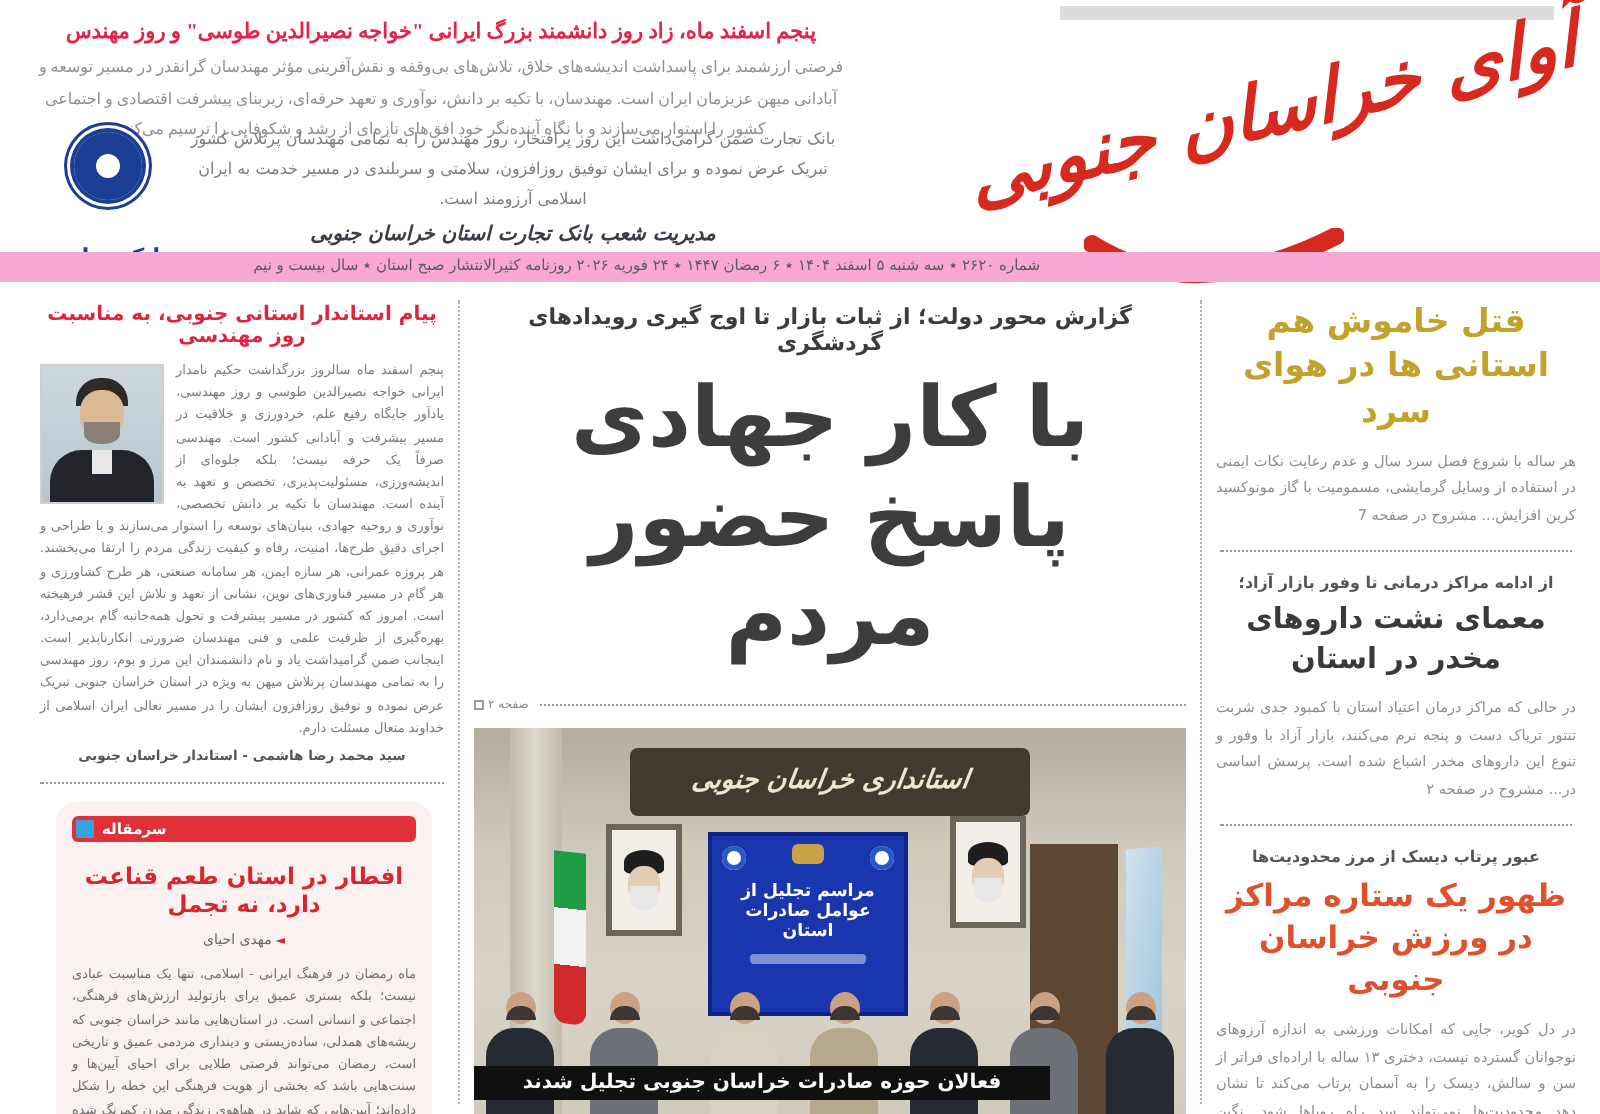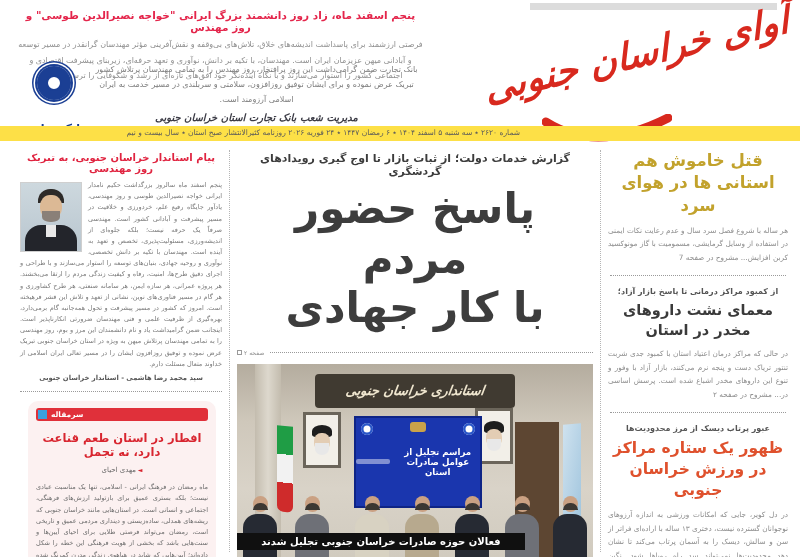--- a/index.html
+++ b/index.html
@@ -19,37 +19,37 @@
   .logo-wrap { position:absolute; top:6px; left:482px; width:310px; height:118px; overflow:visible; }
   .logo-text {
     position:absolute; top:30px; left:0; width:310px;
     color:#d8291e; font-weight:bold; font-style:italic;
     font-size:37px; line-height:1; text-align:center;
     transform:rotate(-13deg) skewX(-6deg); transform-origin:center;
     letter-spacing:-2px; white-space:nowrap;
   }
   .logo-swoosh { position:absolute; top:108px; left:60px; }
 
-  .top-message { position:absolute; top:9px; left:18px; width:405px; text-align:center; }
+  .top-message { position:absolute; top:9px; left:18px; width:405px; text-align:center;font-family:Liberation Serif, serif; }
   .top-message .tm-head { color:#e4254b; font-weight:bold; font-size:10.5px; margin-bottom:4px; }
   .top-message .tm-body { color:#8f8f8f; font-size:8px; line-height:1.95; }
 
   .bank-row { position:absolute; top:62px; left:18px; width:405px; display:flex; direction:ltr; align-items:flex-start; }
   .bank-logo-col { width:72px; text-align:center; padding-top:4px; }
   .bank-emblem { width:34px; height:34px; margin:0 auto; border-radius:50%;
     background:radial-gradient(circle at 50% 50%, #ffffff 0 28%, #1b3f94 30% 100%);
     box-shadow:0 0 0 2px #1b3f94, 0 0 0 3.5px #ffffff, 0 0 0 5px #1b3f94;
     position:relative; }
   .bank-emblem::after { content:""; position:absolute; inset:9px; border-radius:50%; border:2px solid #1b3f94; }
   .bank-wordmark { color:#1b3f94; font-weight:bold; font-size:11px; margin-top:22px; }
   .bank-text-col { flex:1; direction:rtl; text-align:center; }
   .bank-line { color:#7c7c7c; font-size:8px; line-height:1.9; }
   .bank-sign { color:#3c3c46; font-weight:bold; font-size:10px; margin-top:4px;font-style:italic; }
 
-  .date-bar { position:absolute; top:126px; left:0; width:800px; height:15px; background:#fde047; }
+  .date-bar { position:absolute; top:126px; left:0; width:800px; height:15px; background:#f9a8d4; }
   .date-bar .date-text {
     position:absolute; top:2px; right:280px; font-size:7.5px; color:#5a5a5a; white-space:nowrap;
   }
 
   
   .vdiv { position:absolute; top:150px; height:402px; border-left:1px dotted #b5b5b5; width:0; }
   .vdiv.right { left:600px; }
   .vdiv.left  { left:229px; }
 
   .hdots { border-top:1.5px dotted #9a9a9a; }
@@ -80,22 +80,22 @@
   .ph-door { position:absolute; top:58px; right:34px; width:44px; height:150px; background:#5d4632; }
   .ph-sign { position:absolute; top:10px; left:78px; width:200px; height:34px; background:#403a31; border-radius:4px;
     display:flex; align-items:center; justify-content:center; }
   .ph-sign span { color:#efe6cf; font-style:italic; font-weight:bold; font-size:13px; transform:skewX(-8deg); }
   .ph-portrait { position:absolute; width:38px; height:56px; background:#f2efe8; border:3px solid #6b655a; }
   .ph-portrait.khomeini { top:48px; left:66px; }
   .ph-portrait.khamenei { top:44px; right:80px; }
   .ph-face { position:absolute; top:18px; left:50%; transform:translateX(-50%); width:16px; height:18px; background:#e3cdb4; border-radius:45%; }
   .ph-turban { position:absolute; top:10px; left:50%; transform:translateX(-50%); width:20px; height:12px; background:#1d1d1d; border-radius:50% 50% 20% 20%; }
   .ph-beard { position:absolute; top:28px; left:50%; transform:translateX(-50%); width:14px; height:12px; background:#e8e8e8; border-radius:0 0 50% 50%; }
-  .ph-screen { position:absolute; top:52px; left:117px; width:128px; height:92px; background:#1a36ae; border:2px solid #0e2486;
-    display:flex; flex-direction:row; align-items:center; justify-content:center; gap:6px; }
+  .ph-screen { position:absolute; top:52px; left:117px; width:100px; height:92px; background:#1a36ae; border:2px solid #0e2486;
+    display:flex; flex-direction:column; align-items:center; justify-content:center; gap:6px; }
   .ph-screen .scr-title { color:#fff; font-weight:bold; font-size:8.6px; text-align:center; padding:0 6px; }
   .ph-screen .scr-sub { width:60%; height:5px; background:rgba(255,255,255,.45); border-radius:2px; }
   .scr-logo { position:absolute; top:5px; width:12px; height:12px; border-radius:50%; background:#fff; box-shadow:inset 0 0 0 2.5px #2a57c8; }
   .scr-logo.l { left:5px; } .scr-logo.r { right:5px; }
   .scr-em { position:absolute; top:4px; left:50%; transform:translateX(-50%); width:16px; height:10px; background:#c9a24a; border-radius:3px; }
   .ph-flag-ir { position:absolute; top:62px; left:40px; width:16px; height:86px; transform:skewY(6deg);
     background:linear-gradient(#1f9d45 0 33%, #f2f2f2 33% 66%, #cf2b2b 66% 100%); border-radius:0 0 6px 6px; }
   .ph-flag-bl { position:absolute; top:60px; right:12px; width:18px; height:110px; transform:skewY(-5deg);
     background:linear-gradient(100deg,#cfe2ef,#9fc4dd); border-radius:0 0 8px 8px; }
   .person { position:absolute; bottom:0; }
@@ -164,37 +164,37 @@
   <div class="vdiv right"></div>
   <div class="vdiv left"></div>
 
   <div class="col-right">
     <div>
       <div class="news-head yellow">قتل خاموش هم استانی ها در هوای سرد</div>
       <div class="news-body">هر ساله با شروع فصل سرد سال و عدم رعایت نکات ایمنی در استفاده از وسایل گرمایشی، مسمومیت با گاز مونوکسید کربن افزایش... مشروح در صفحه 7</div>
     </div>
     <div class="hdots news-sep"></div>
     <div>
-      <div class="news-kicker">از کمبود مراکز درمانی تا پاسخ بازار آزاد؛</div>
+      <div class="news-kicker">از ادامه مراکز درمانی تا وفور بازار آزاد؛</div>
       <div class="news-head black">معمای نشت داروهای مخدر در استان</div>
       <div class="news-body">در حالی که مراکز درمان اعتیاد استان با کمبود جدی شربت تنتور تریاک دست و پنجه نرم می‌کنند، بازار آزاد با وفور و تنوع این داروهای مخدر اشباع شده است. پرسش اساسی در... مشروح در صفحه ۲</div>
     </div>
     <div class="hdots news-sep"></div>
     <div>
       <div class="news-kicker">عبور پرتاب دیسک از مرز محدودیت‌ها</div>
       <div class="news-head orange">ظهور یک ستاره مراکز در ورزش خراسان جنوبی</div>
       <div class="news-body">در دل کویر، جایی که امکانات ورزشی به اندازه آرزوهای نوجوانان گسترده نیست، دختری ۱۳ ساله با اراده‌ای فراتر از سن و سالش، دیسک را به آسمان پرتاب می‌کند تا نشان دهد محدودیت‌ها نمی‌تواند سد راه رویاها شود. نگین کریمی... مشروح در صفحه ۳</div>
     </div>
   </div>
 
   <div class="col-center">
-    <div class="lead-kicker">گزارش خدمات دولت؛ از ثبات بازار تا اوج گیری رویدادهای گردشگری</div>
+    <div class="lead-kicker">گزارش محور دولت؛ از ثبات بازار تا اوج گیری رویدادهای گردشگری</div>
     <div class="lead-headline">
+      <div>با کار جهادی</div>
       <div>پاسخ حضور مردم</div>
-      <div>با کار جهادی</div>
     </div>
     <div class="pageref-row">
       <span class="pr-label">
           <span class="pr-sq"></span>
           <span>صفحه ۲</span>
         </span>
       <span class="pr-dots"></span>
     </div>
 
     <div class="photo">
@@ -258,21 +258,21 @@
           <div class="p-head"></div>
           <div class="p-body"></div>
         </div>
 
       <div class="ph-caption">فعالان حوزه صادرات خراسان جنوبی تجلیل شدند</div>
 
     </div>
   </div>
 
   <div class="col-left">
-    <div class="gov-head">پیام استاندار خراسان جنوبی، به تبریک روز مهندسی</div>
+    <div class="gov-head">پیام استاندار استانی جنوبی، به مناسبت روز مهندسی</div>
     <div class="gov-article">
       <span class="gov-photo">
         <span class="gp-hair"></span>
           <span class="gp-face"></span>
           <span class="gp-beard"></span>
           <span class="gp-suit"></span>
           <span class="gp-shirt"></span>
       </span>
       <span>پنجم اسفند ماه سالروز بزرگداشت حکیم نامدار ایرانی خواجه نصیرالدین طوسی و روز مهندسی، یادآور جایگاه رفیع علم، خردورزی و خلاقیت در مسیر پیشرفت و آبادانی کشور است. مهندسی صرفاً یک حرفه نیست؛ بلکه جلوه‌ای از اندیشه‌ورزی، مسئولیت‌پذیری، تخصص و تعهد به آینده است. مهندسان با تکیه بر دانش تخصصی، نوآوری و روحیه جهادی، بنیان‌های توسعه را استوار می‌سازند و با طراحی و اجرای دقیق طرح‌ها، امنیت، رفاه و کیفیت زندگی مردم را ارتقا می‌بخشند. هر پروژه عمرانی، هر سازه ایمن، هر سامانه صنعتی، هر طرح کشاورزی و هر گام در مسیر فناوری‌های نوین، نشانی از تعهد و تلاش این قشر فرهیخته است. امروز که کشور در مسیر پیشرفت و تحول همه‌جانبه گام برمی‌دارد، بهره‌گیری از ظرفیت علمی و فنی مهندسان ضرورتی انکارناپذیر است. اینجانب ضمن گرامیداشت یاد و نام دانشمندان این مرز و بوم، روز مهندسی را به تمامی مهندسان پرتلاش میهن به ویژه در استان خراسان جنوبی تبریک عرض نموده و توفیق روزافزون ایشان را در مسیر تعالی ایران اسلامی از خداوند متعال مسئلت دارم.</span>
     </div>

